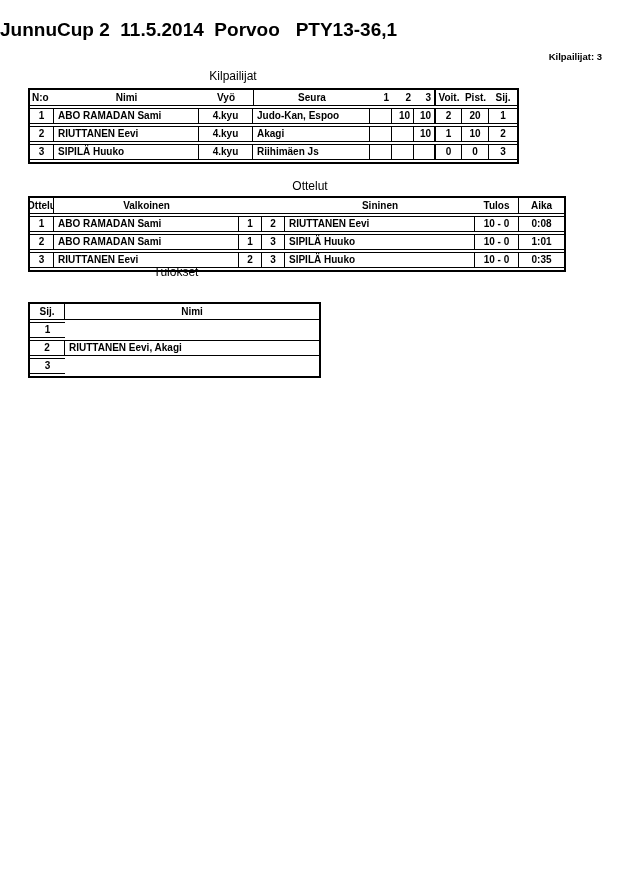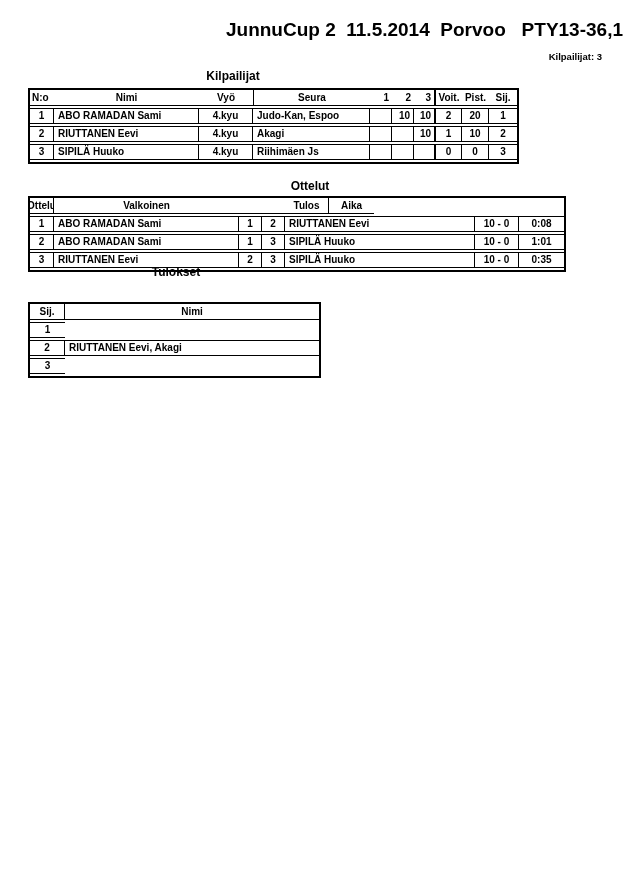--- a/index.html
+++ b/index.html
@@ -6,32 +6,32 @@
   body {
     width: 630px; height: 891px;
     background: #ffffff;
     font-family: "Liberation Sans", sans-serif;
     color: #000;
     position: relative;
     overflow: hidden;
   }
   .doc-title {
     position: absolute; top: 19px; left: 0; right: 7px;
-    text-align: right;
+    text-align: left;
     font-size: 19px; font-weight: bold;
     white-space: pre;
     letter-spacing: 0px;
   }
   .count-label {
     position: absolute; top: 51px; right: 28px;
     font-size: 9.5px; font-weight: bold;
   }
   .section-heading {
     position: absolute; width: 200px; text-align: center;
-    font-size: 12px; font-weight: bold;
+    font-size: 12px; font-weight: normal;
   }
   #h-kilpailijat { top: 69px; left: 133px; }
   #h-ottelut    { top: 179px; left: 210px; }
   #h-tulokset   { top: 265px; left: 76px; }
 
   .tbl {
     position: absolute;
     border: 2px solid #000;
     background: #fff;
     display: flex; flex-direction: column;
@@ -133,20 +133,21 @@
 </div>
 
 <div class="section-heading" id="h-ottelut">Ottelut</div>
 
 <div class="tbl" id="tbl-ottelut">
   <div class="trow">
     <div class="hc w24 hbr clip">Ottelu</div>
     <div class="hc w185">Valkoinen</div>
     <div class="hc w23"></div>
     <div class="hc w23"></div>
+    <div class="hc w190">Sininen</div>
     <div class="hc w44 hbr">Tulos</div>
     <div class="hc w45">Aika</div>
   </div>
   <div class="trow">
     <div class="c w24">1</div>
     <div class="c w185 al">ABO RAMADAN Sami</div>
     <div class="c w23">1</div>
     <div class="c w23">2</div>
     <div class="c w190 al">RIUTTANEN Eevi</div>
     <div class="c w44">10 - 0</div>

